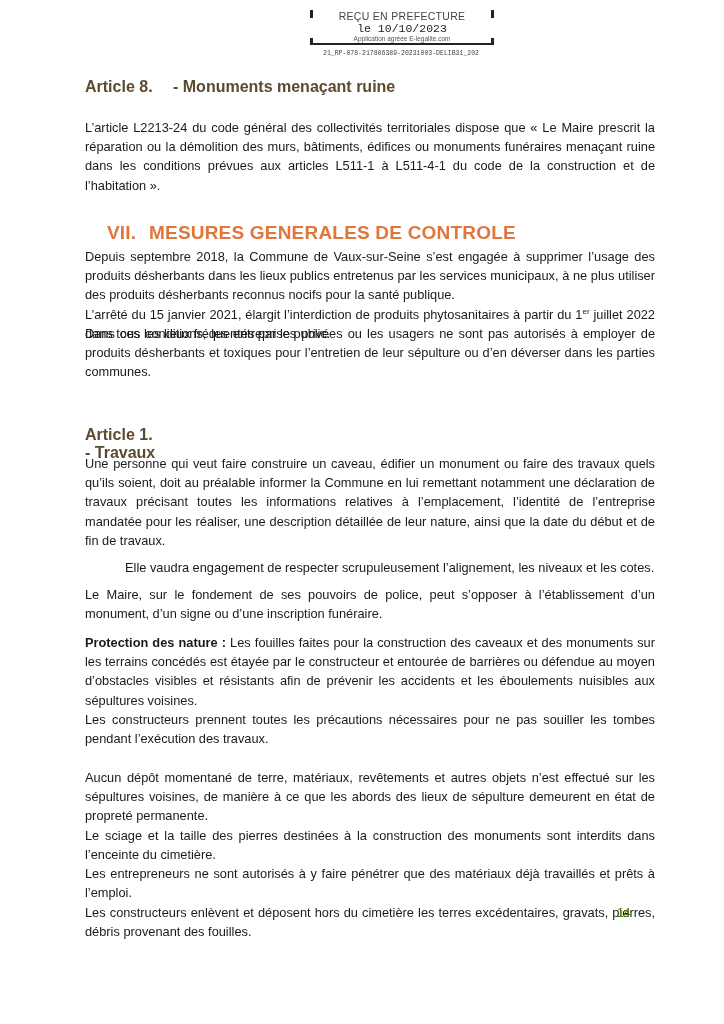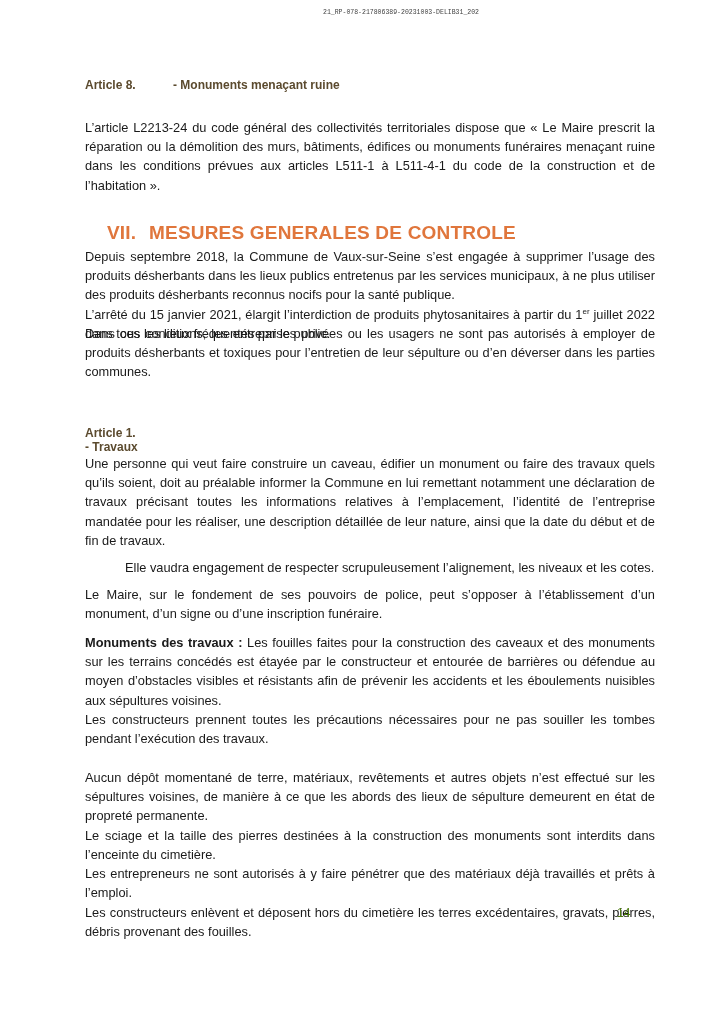--- a/index.html
+++ b/index.html
@@ -12,33 +12,39 @@
     .stamp-box::after { right: 0; }
     .stamp .l1 { font-size: 10.5px; letter-spacing: 0.3px; color: #444; }
     .stamp .l2 { font-family: "Liberation Mono", monospace; font-size: 11.5px; color: #222; }
     .stamp .l3 { font-size: 6.5px; color: #555; }
     .stamp .bar { height: 2px; background: #222; margin: 1px 0 0 0; position: relative; }
     .stamp .bar::before, .stamp .bar::after { content: ""; position: absolute; width: 3px; height: 7px; background: #222; bottom: 0; }
     .stamp .bar::before { left: 0; } .stamp .bar::after { right: 0; }
     .stamp .ref { font-family: "Liberation Mono", monospace; font-size: 6.5px; color: #444; margin-top: 1px; white-space: nowrap; margin-left: -2px; }
 
     .content { position: absolute; left: 85px; top: 0; width: 570px; }
-    .article-h { font-weight: bold; color: #5b4a2e; font-size: 12px; display: flex; position: absolute; left: 0; }
+    .article-h { font-weight: bold; color: #5b4a2e; font-size: 16px; display: flex; position: absolute; left: 0; }
     .article-h .num { width: 88px; }
     p.txt { margin: 0; font-size: 12.8px; line-height: 19.2px; text-align: justify; position: absolute; left: 0; width: 570px; }
     .section-h { position: absolute; left: 22px; font-weight: bold; color: #e0763c; font-size: 19px; letter-spacing: 0.2px; }
     .section-h .roman { display: inline-block; width: 42px; }
     sup { font-size: 8px; line-height: 0; }
     .bold { font-weight: bold; }
     .page-num { position: absolute; left: 617px; top: 906px; font-size: 12px; color: #4d7c0f; }
   </style>
 </head>
 <body>
 
 <div class="stamp">
+  <div class="stamp-box">
+    <div class="l1">REÇU EN PREFECTURE</div>
+    <div class="l2">le 10/10/2023</div>
+    <div class="l3">Application agréée E-legalite.com</div>
+    <div class="bar"></div>
+  </div>
   <div class="ref">21_RP-078-217806389-20231003-DELIB31_202</div>
 </div>
 
 <div class="content">
 
   <div class="article-h" style="top:78px;">
     <span class="num">Article 8.</span>
     <span>- Monuments menaçant ruine</span>
   </div>
   <p class="txt" style="top:118px;">L’article L2213-24 du code général des collectivités territoriales dispose que « Le Maire prescrit la réparation ou la démolition des murs, bâtiments, édifices ou monuments funéraires menaçant ruine dans les conditions prévues aux articles L511-1 à L511-4-1 du code de la construction et de l’habitation ».</p>
@@ -50,21 +56,21 @@
   <p class="txt" style="top:305px;"><span>L’arrêté du 15 janvier 2021, élargit l’interdiction de produits phytosanitaires à partir du 1</span><sup>er</sup><span> juillet 2022 dans tous les lieux fréquentés par le public.</span></p>
   <p class="txt" style="top:324px;">Dans ces conditions, les entreprises privées ou les usagers ne sont pas autorisés à employer de produits désherbants et toxiques pour l’entretien de leur sépulture ou d’en déverser dans les parties communes.</p>
 
   <div class="article-h" style="top:426px;flex-direction:column;">
     <span class="num">Article 1.</span>
     <span>- Travaux</span>
   </div>
   <p class="txt" style="top:454px;">Une personne qui veut faire construire un caveau, édifier un monument ou faire des travaux quels qu’ils soient, doit au préalable informer la Commune en lui remettant notamment une déclaration de travaux précisant toutes les informations relatives à l’emplacement, l’identité de l’entreprise mandatée pour les réaliser, une description détaillée de leur nature, ainsi que la date du début et de fin de travaux.</p>
   <p class="txt" style="top:558px;margin-left:40px;">Elle vaudra engagement de respecter scrupuleusement l’alignement, les niveaux et les cotes.</p>
   <p class="txt" style="top:585px;">Le Maire, sur le fondement de ses pouvoirs de police, peut s’opposer à l’établissement d’un monument, d’un signe ou d’une inscription funéraire.</p>
-  <p class="txt" style="top:633px;"><span class="bold">Monuments des travaux :</span><span> Les fouilles faites pour la construction des caveaux et des monuments sur les terrains concédés est étayée par le constructeur et entourée de barrières ou défendue au moyen d’obstacles visibles et résistants afin de prévenir les accidents et les éboulements nuisibles aux sépultures voisines.</span></p>
+  <p class="txt" style="top:633px;"><span class="bold">Protection des nature :</span><span> Les fouilles faites pour la construction des caveaux et des monuments sur les terrains concédés est étayée par le constructeur et entourée de barrières ou défendue au moyen d’obstacles visibles et résistants afin de prévenir les accidents et les éboulements nuisibles aux sépultures voisines.</span></p>
   <p class="txt" style="top:710px;">Les constructeurs prennent toutes les précautions nécessaires pour ne pas souiller les tombes pendant l’exécution des travaux.</p>
   <p class="txt" style="top:768px;">Aucun dépôt momentané de terre, matériaux, revêtements et autres objets n’est effectué sur les sépultures voisines, de manière à ce que les abords des lieux de sépulture demeurent en état de propreté permanente.</p>
   <p class="txt" style="top:826px;">Le sciage et la taille des pierres destinées à la construction des monuments sont interdits dans l’enceinte du cimetière.</p>
   <p class="txt" style="top:864px;">Les entrepreneurs ne sont autorisés à y faire pénétrer que des matériaux déjà travaillés et prêts à l’emploi.</p>
   <p class="txt" style="top:903px;">Les constructeurs enlèvent et déposent hors du cimetière les terres excédentaires, gravats, pierres, débris provenant des fouilles.</p>
 </div>
 
 <div class="page-num">14</div>
 
 </body></html>

